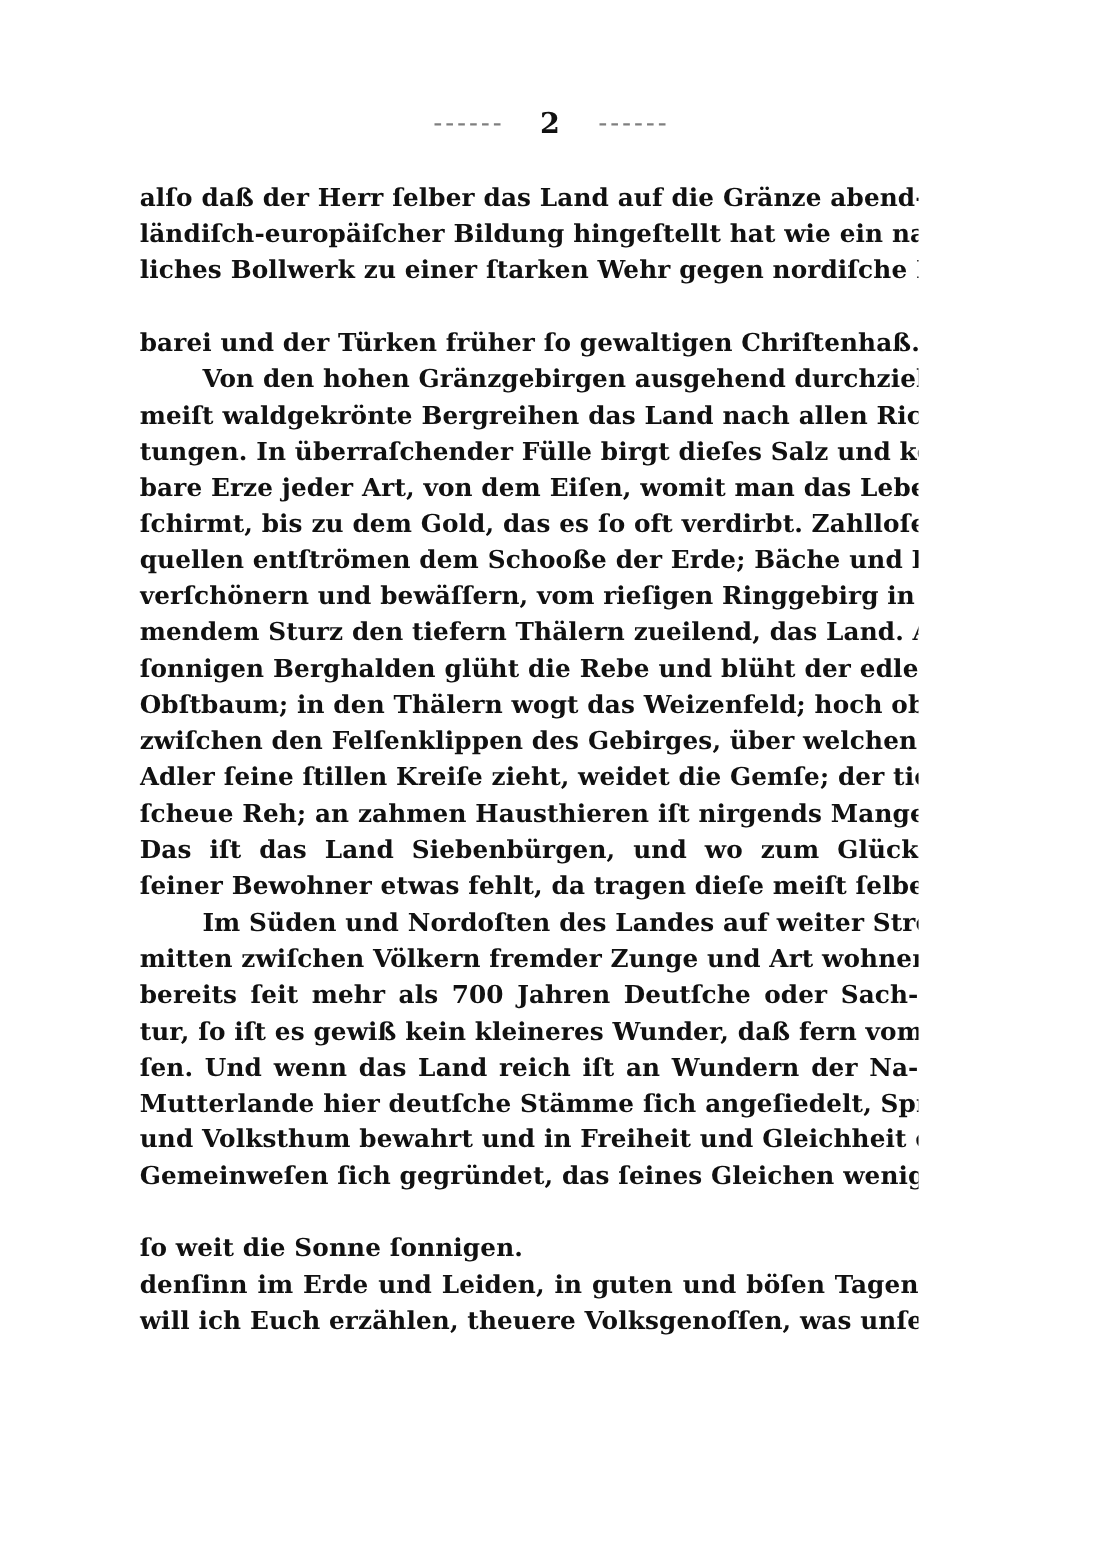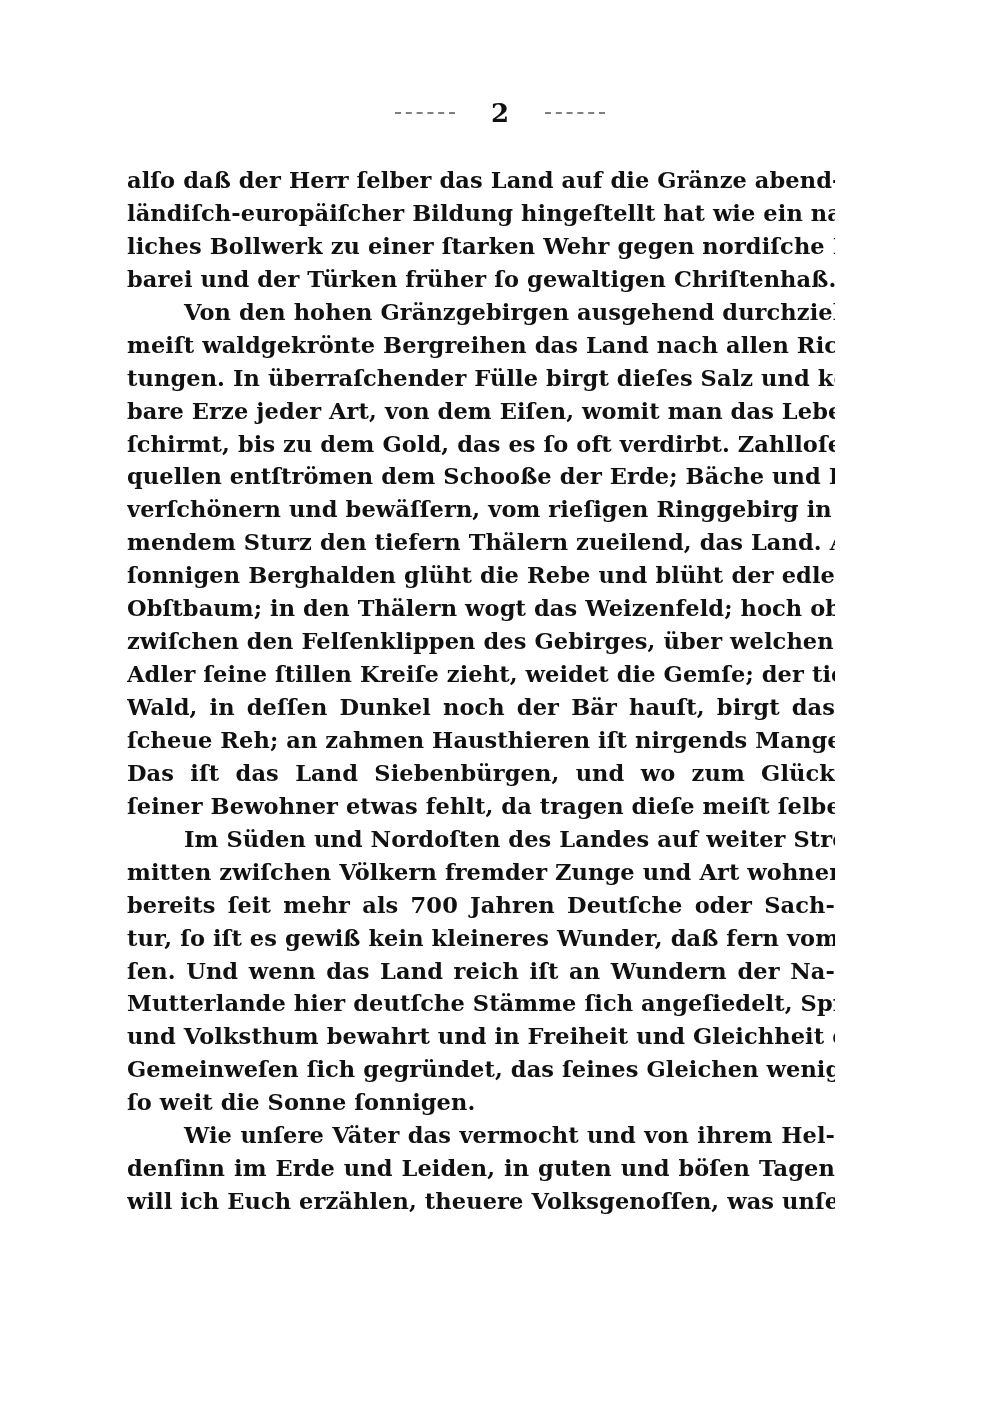--- a/index.html
+++ b/index.html
@@ -62,20 +62,21 @@
       white-space: nowrap;
       text-align: justify;
       text-align-last: justify;
       overflow: hidden;
     }
     .line.indent {
       padding-left: 57px;
     }
     .line.last {
       text-align-last: left;
+      margin-top: 33px;
     }
   </style>
 </head>
 <body>
 
 <div class="page">
 
   <div class="header">
     <span class="dashes"></span>
     <span class="page-number">2</span>
@@ -94,33 +95,31 @@
     <div class="line">tungen. In überraſchender Fülle birgt dieſes Salz und koſt-</div>
     <div class="line">bare Erze jeder Art, von dem Eiſen, womit man das Leben</div>
     <div class="line">ſchirmt, bis zu dem Gold, das es ſo oft verdirbt. Zahlloſe Heil-</div>
     <div class="line">quellen entſtrömen dem Schooße der Erde; Bäche und Flüſſe</div>
     <div class="line">verſchönern und bewäſſern, vom rieſigen Ringgebirg in ſchäu-</div>
     <div class="line">mendem Sturz den tiefern Thälern zueilend, das Land. An</div>
     <div class="line">ſonnigen Berghalden glüht die Rebe und blüht der edle</div>
     <div class="line">Obſtbaum; in den Thälern wogt das Weizenfeld; hoch oben</div>
     <div class="line">zwiſchen den Felſenklippen des Gebirges, über welchen der</div>
     <div class="line">Adler ſeine ſtillen Kreiſe zieht, weidet die Gemſe; der tiefere</div>
-    <div class="line">Wald, in deſſen Dunkel noch der Bär hauſt, birgt das</div>
     <div class="line">ſcheue Reh; an zahmen Hausthieren iſt nirgends Mangel.</div>
     <div class="line">Das iſt das Land Siebenbürgen, und wo zum Glück</div>
     <div class="line">ſeiner Bewohner etwas fehlt, da tragen dieſe meiſt ſelber</div>
 
     <div class="line indent">Im Süden und Nordoſten des Landes auf weiter Strecke</div>
     <div class="line">mitten zwiſchen Völkern fremder Zunge und Art wohnen</div>
     <div class="line">bereits ſeit mehr als 700 Jahren Deutſche oder Sach-</div>
     <div class="line">tur, ſo iſt es gewiß kein kleineres Wunder, daß fern vom</div>
     <div class="line">ſen. Und wenn das Land reich iſt an Wundern der Na-</div>
     <div class="line">Mutterlande hier deutſche Stämme ſich angeſiedelt, Sprache</div>
     <div class="line">und Volksthum bewahrt und in Freiheit und Gleichheit ein</div>
     <div class="line">Gemeinweſen ſich gegründet, das ſeines Gleichen wenig hatte,</div>
     <div class="line last">ſo weit die Sonne ſonnigen.</div>
 
-    <div class="line indent">Wie unſere Väter das vermocht und von ihrem Hel-</div>
     <div class="line">denſinn im Erde und Leiden, in guten und böſen Tagen</div>
     <div class="line">will ich Euch erzählen, theuere Volksgenoſſen, was unſere</div>
   </div>
 
 </div>
 
 </body></html>

